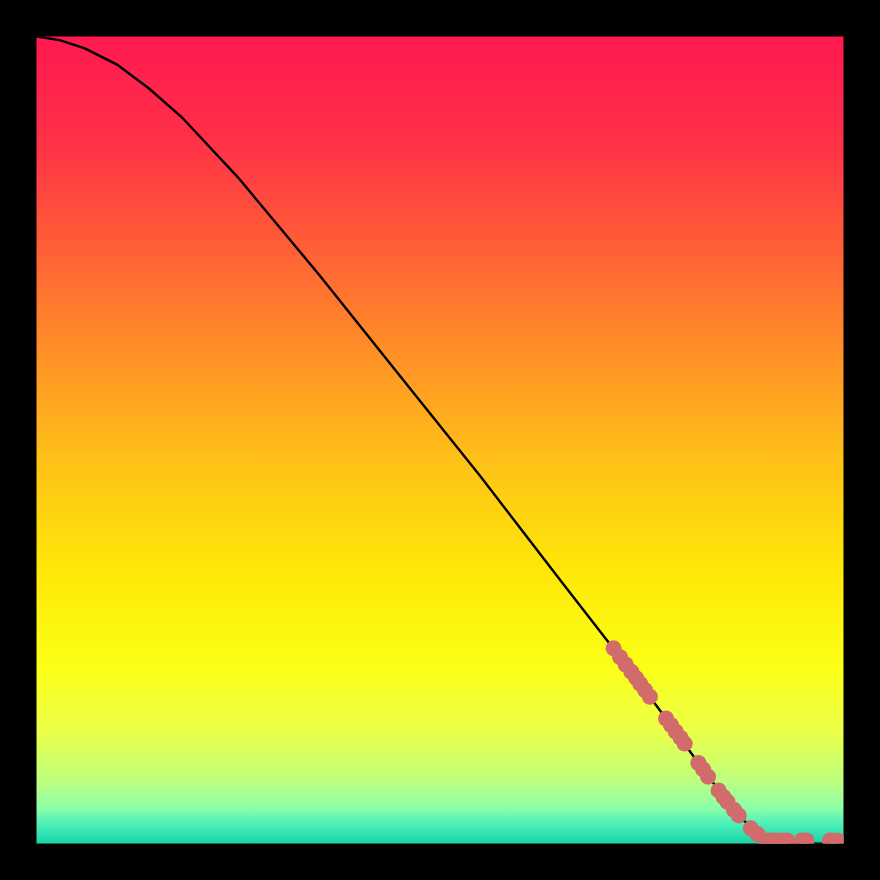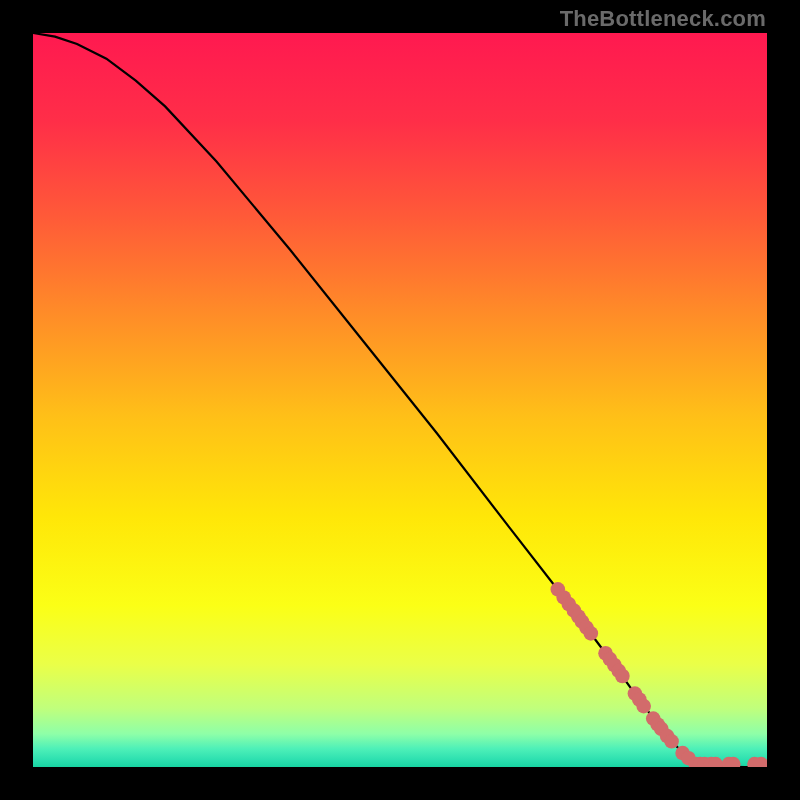--- a/index.html
+++ b/index.html
@@ -39,21 +39,20 @@
   }
   svg.overlay {
     position: absolute;
     inset: 0;
   }
 </style>
 </head>
 <body>
 
 <div class="stage">
-  <div class="watermark">TheBottleneck.com</div>
   <div class="plot">
     <svg class="grad" viewBox="0 0 734 734" preserveAspectRatio="none">
       <defs>
         <linearGradient id="bg-grad" x1="0" y1="0" x2="0" y2="1">
             <stop offset="0.00%" stop-color="#ff1950"></stop>
             <stop offset="12.00%" stop-color="#ff2e48"></stop>
             <stop offset="25.00%" stop-color="#ff5a38"></stop>
             <stop offset="38.00%" stop-color="#ff8b28"></stop>
             <stop offset="52.00%" stop-color="#ffbf18"></stop>
             <stop offset="66.00%" stop-color="#ffe708"></stop>

